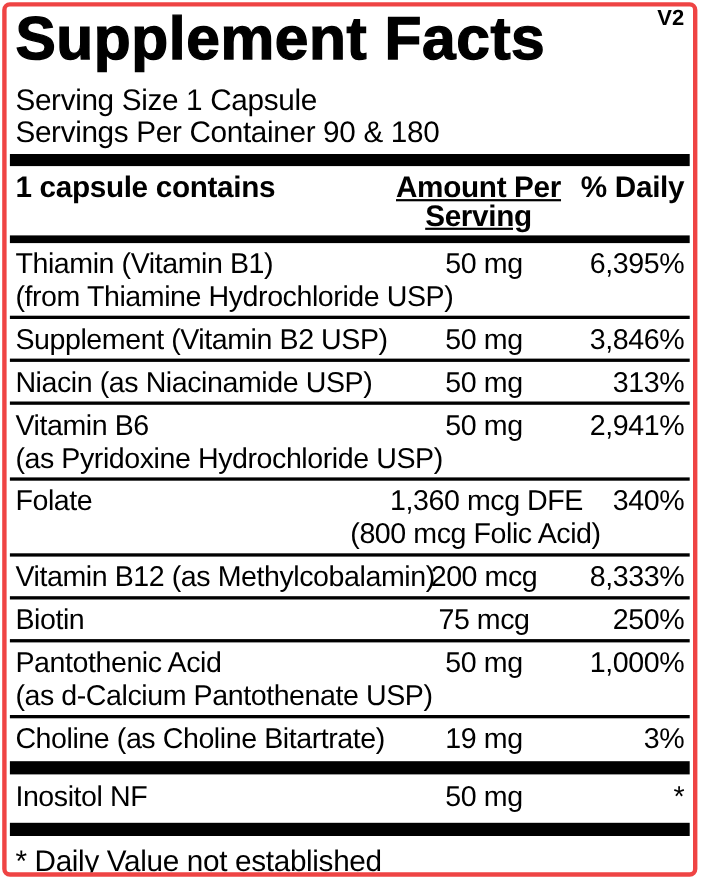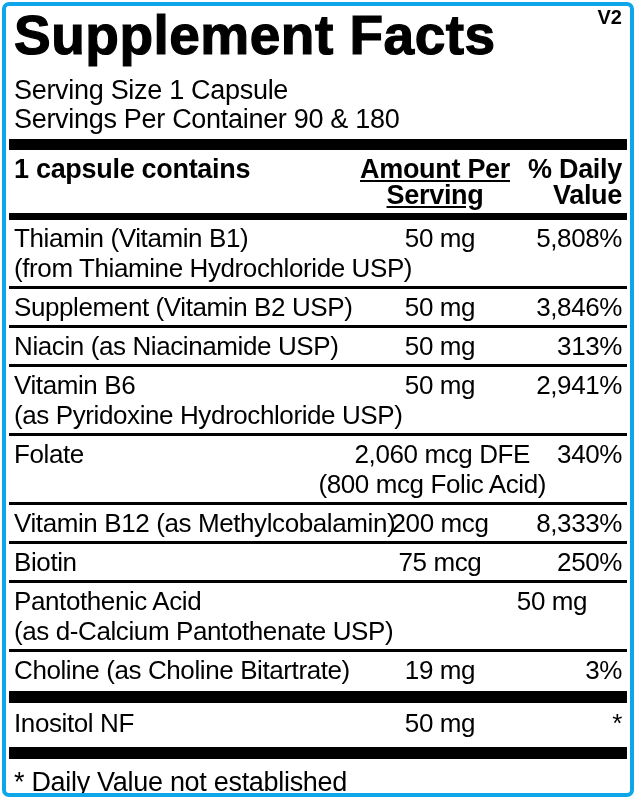--- a/index.html
+++ b/index.html
@@ -6,21 +6,21 @@
   html, body {
     margin: 0; padding: 0;
     width: 637px; height: 800px;
     background: #ffffff;
     font-family: "Liberation Sans", sans-serif;
     color: #000;
   }
   .label {
     position: absolute;
     top: 2px; left: 2px; right: 3px; bottom: 3px;
-    border: 4px solid #0ea5e9;
+    border: 4px solid #ef4444;
     border-radius: 7px;
     padding: 2px 8px 4px 8px;
     background: #fff;
     overflow: hidden;
   }
   .title-row { position: relative; line-height: 54px; }
   .title {
     font-size: 55px;
     font-weight: bold;
     letter-spacing: 0.5px;
@@ -99,31 +99,30 @@
   <div class="bar bar-top"></div>
 
   <div class="head-row">
     <div class="h-name">1 capsule contains</div>
     <div class="h-amount">
       <div>Amount Per</div>
       <div>Serving</div>
     </div>
     <div class="h-dv">
       <div>% Daily</div>
-      <div>Value</div>
     </div>
   </div>
 
   <div class="bar bar-head"></div>
 
   <div class="row">
     <div class="line">
       <span class="c-name">Thiamin (Vitamin B1)</span>
       <span class="c-amt">50 mg</span>
-      <span class="c-dv">5,808%</span>
+      <span class="c-dv">6,395%</span>
     </div>
     <div class="detail">(from Thiamine Hydrochloride USP)</div>
   </div>
   <div class="sep"></div>
 
   <div class="row">
     <div class="line">
       <span class="c-name">Supplement (Vitamin B2 USP)</span>
       <span class="c-amt">50 mg</span>
       <span class="c-dv">3,846%</span>
@@ -146,21 +145,21 @@
       <span class="c-amt">50 mg</span>
       <span class="c-dv">2,941%</span>
     </div>
     <div class="detail">(as Pyridoxine Hydrochloride USP)</div>
   </div>
   <div class="sep"></div>
 
   <div class="row">
     <div class="line">
       <span class="c-name">Folate</span>
-      <span class="c-amt-wide">2,060 mcg DFE</span>
+      <span class="c-amt-wide">1,360 mcg DFE</span>
       <span class="c-dv-sm">340%</span>
     </div>
     <div class="detail-right">(800 mcg Folic Acid)</div>
   </div>
   <div class="sep"></div>
 
   <div class="row">
     <div class="line">
       <span class="c-name">Vitamin B12 (as Methylcobalamin)</span>
       <span class="c-amt">200 mcg</span>
@@ -175,20 +174,21 @@
       <span class="c-amt">75 mcg</span>
       <span class="c-dv">250%</span>
     </div>
   </div>
   <div class="sep"></div>
 
   <div class="row">
     <div class="line">
       <span class="c-name">Pantothenic Acid</span>
       <span class="c-amt">50 mg</span>
+      <span class="c-dv">1,000%</span>
     </div>
     <div class="detail">(as d-Calcium Pantothenate USP)</div>
   </div>
   <div class="sep"></div>
 
   <div class="row">
     <div class="line">
       <span class="c-name">Choline (as Choline Bitartrate)</span>
       <span class="c-amt">19 mg</span>
       <span class="c-dv">3%</span>

